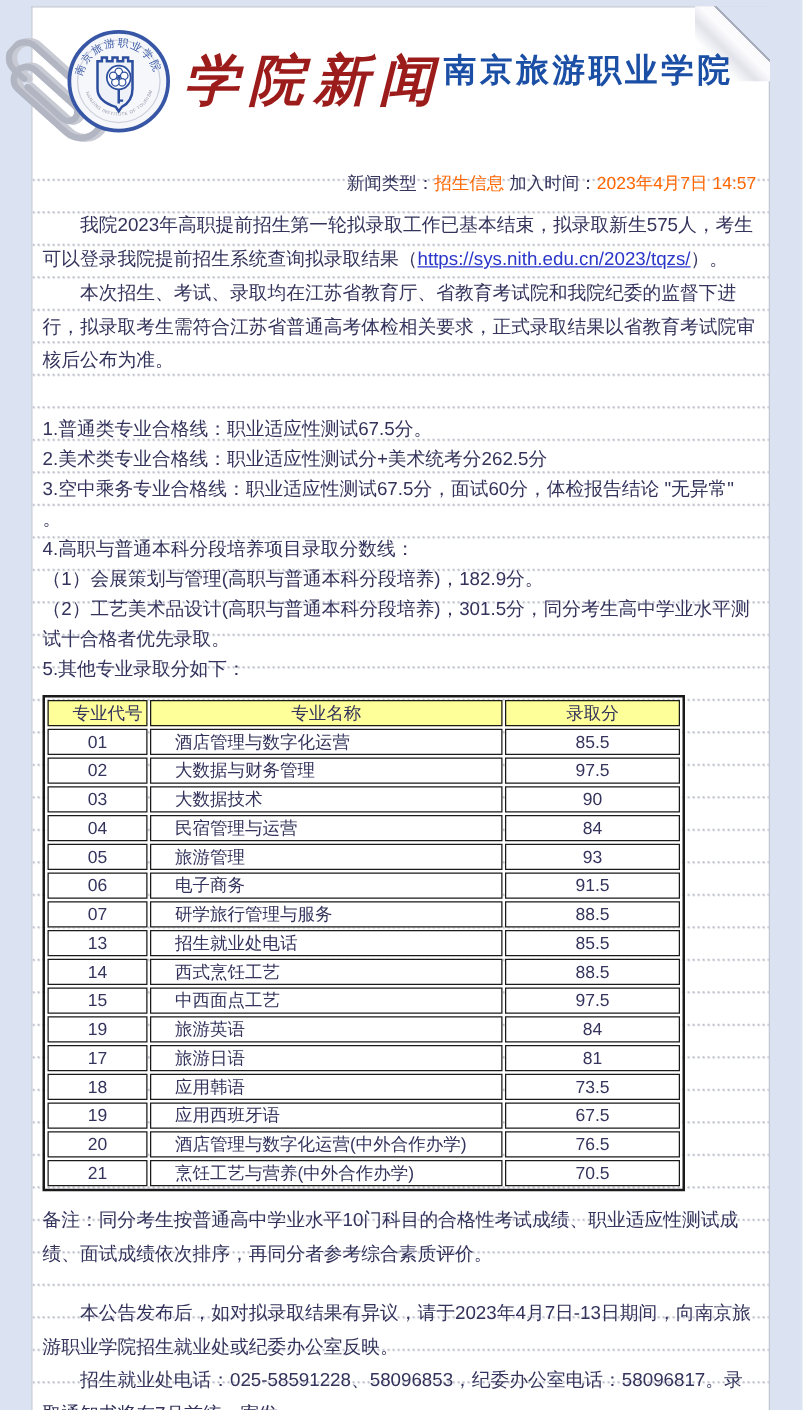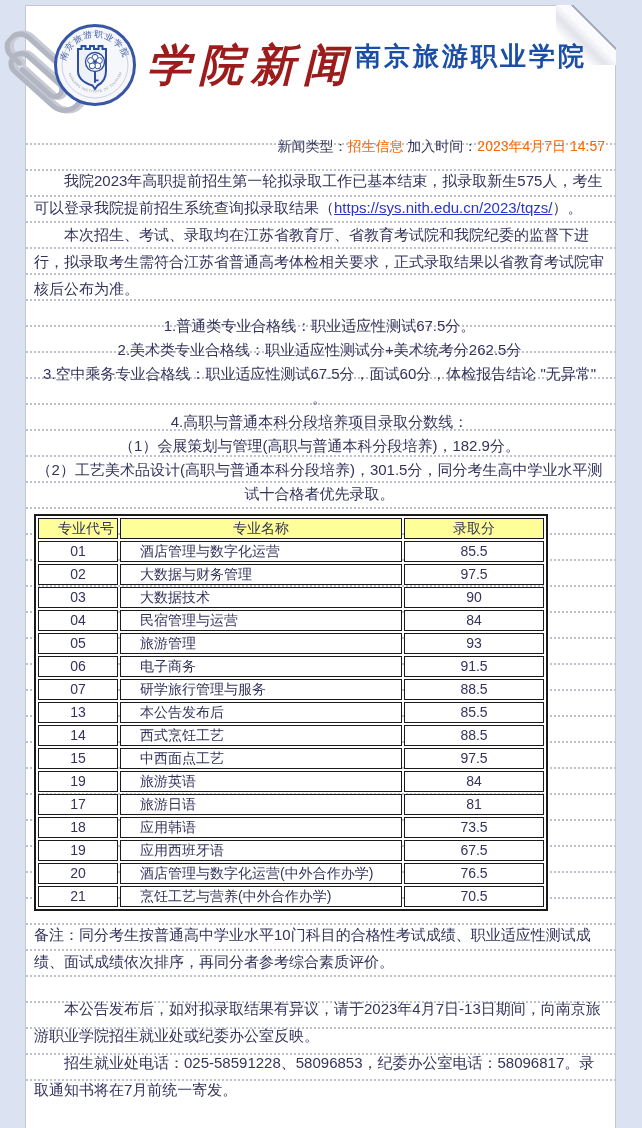--- a/index.html
+++ b/index.html
@@ -43,21 +43,21 @@
   .title{
     margin:2px 0 0 0;font-size:17px;line-height:28px;font-weight:bold;color:#cc0000;text-align:center;
   }
   .meta{ text-align:right;font-size:14px;line-height:26px;margin-top:6px;}
   .meta .lbl{color:#33335c;}
   .meta .val{color:#ff6600;}
   .para{margin:0;font-size:15px;line-height:27px;}
   .indent{text-indent:2em;}
   .body-block{margin-top:8px;}
   a.link{color:#2a36c9;text-decoration:underline;cursor:pointer;}
-  .notice-list{margin-top:12px;text-align:center;}
+  .notice-list{margin-top:30px;}
   .item{font-size:15px;line-height:24px;}
   
   table.scores{
     border-collapse:separate;border-spacing:2px;
     border:2px solid #1a1a1a;margin-top:8px;width:514px;table-layout:fixed;
   }
   table.scores th,table.scores td{
     border:1px solid #1a1a1a;font-size:14px;line-height:15px;padding:2px 19px;
     color:#33335c;background:#ffffff;overflow:hidden;white-space:nowrap;
   }
@@ -127,20 +127,21 @@
       <p class="para indent">本次招生、考试、录取均在江苏省教育厅、省教育考试院和我院纪委的监督下进行，拟录取考生需符合江苏省普通高考体检相关要求，正式录取结果以省教育考试院审核后公布为准。</p>
     </div>
 
     <div class="notice-list">
         <div class="item">1.普通类专业合格线：职业适应性测试67.5分。</div>
         <div class="item">2.美术类专业合格线：职业适应性测试分+美术统考分262.5分</div>
         <div class="item">3.空中乘务专业合格线：职业适应性测试67.5分，面试60分，体检报告结论 "无异常" 。</div>
         <div class="item">4.高职与普通本科分段培养项目录取分数线：</div>
         <div class="item">（1）会展策划与管理(高职与普通本科分段培养)，182.9分。</div>
         <div class="item">（2）工艺美术品设计(高职与普通本科分段培养)，301.5分，同分考生高中学业水平测试十合格者优先录取。</div>
+        <div class="item">5.其他专业录取分如下：</div>
       </div>
 
     <table class="scores">
       <colgroup>
           <col class="col-code">
           <col class="col-name">
           <col class="col-score">
         </colgroup>
       <thead>
           <tr>
@@ -180,21 +181,21 @@
             <td class="l">电子商务</td>
             <td class="c">91.5</td>
           </tr>
           <tr>
             <td class="c">07</td>
             <td class="l">研学旅行管理与服务</td>
             <td class="c">88.5</td>
           </tr>
           <tr>
             <td class="c">13</td>
-            <td class="l">本公告发布后</td>
+            <td class="l">招生就业处电话</td>
             <td class="c">85.5</td>
           </tr>
           <tr>
             <td class="c">14</td>
             <td class="l">西式烹饪工艺</td>
             <td class="c">88.5</td>
           </tr>
           <tr>
             <td class="c">15</td>
             <td class="l">中西面点工艺</td>

